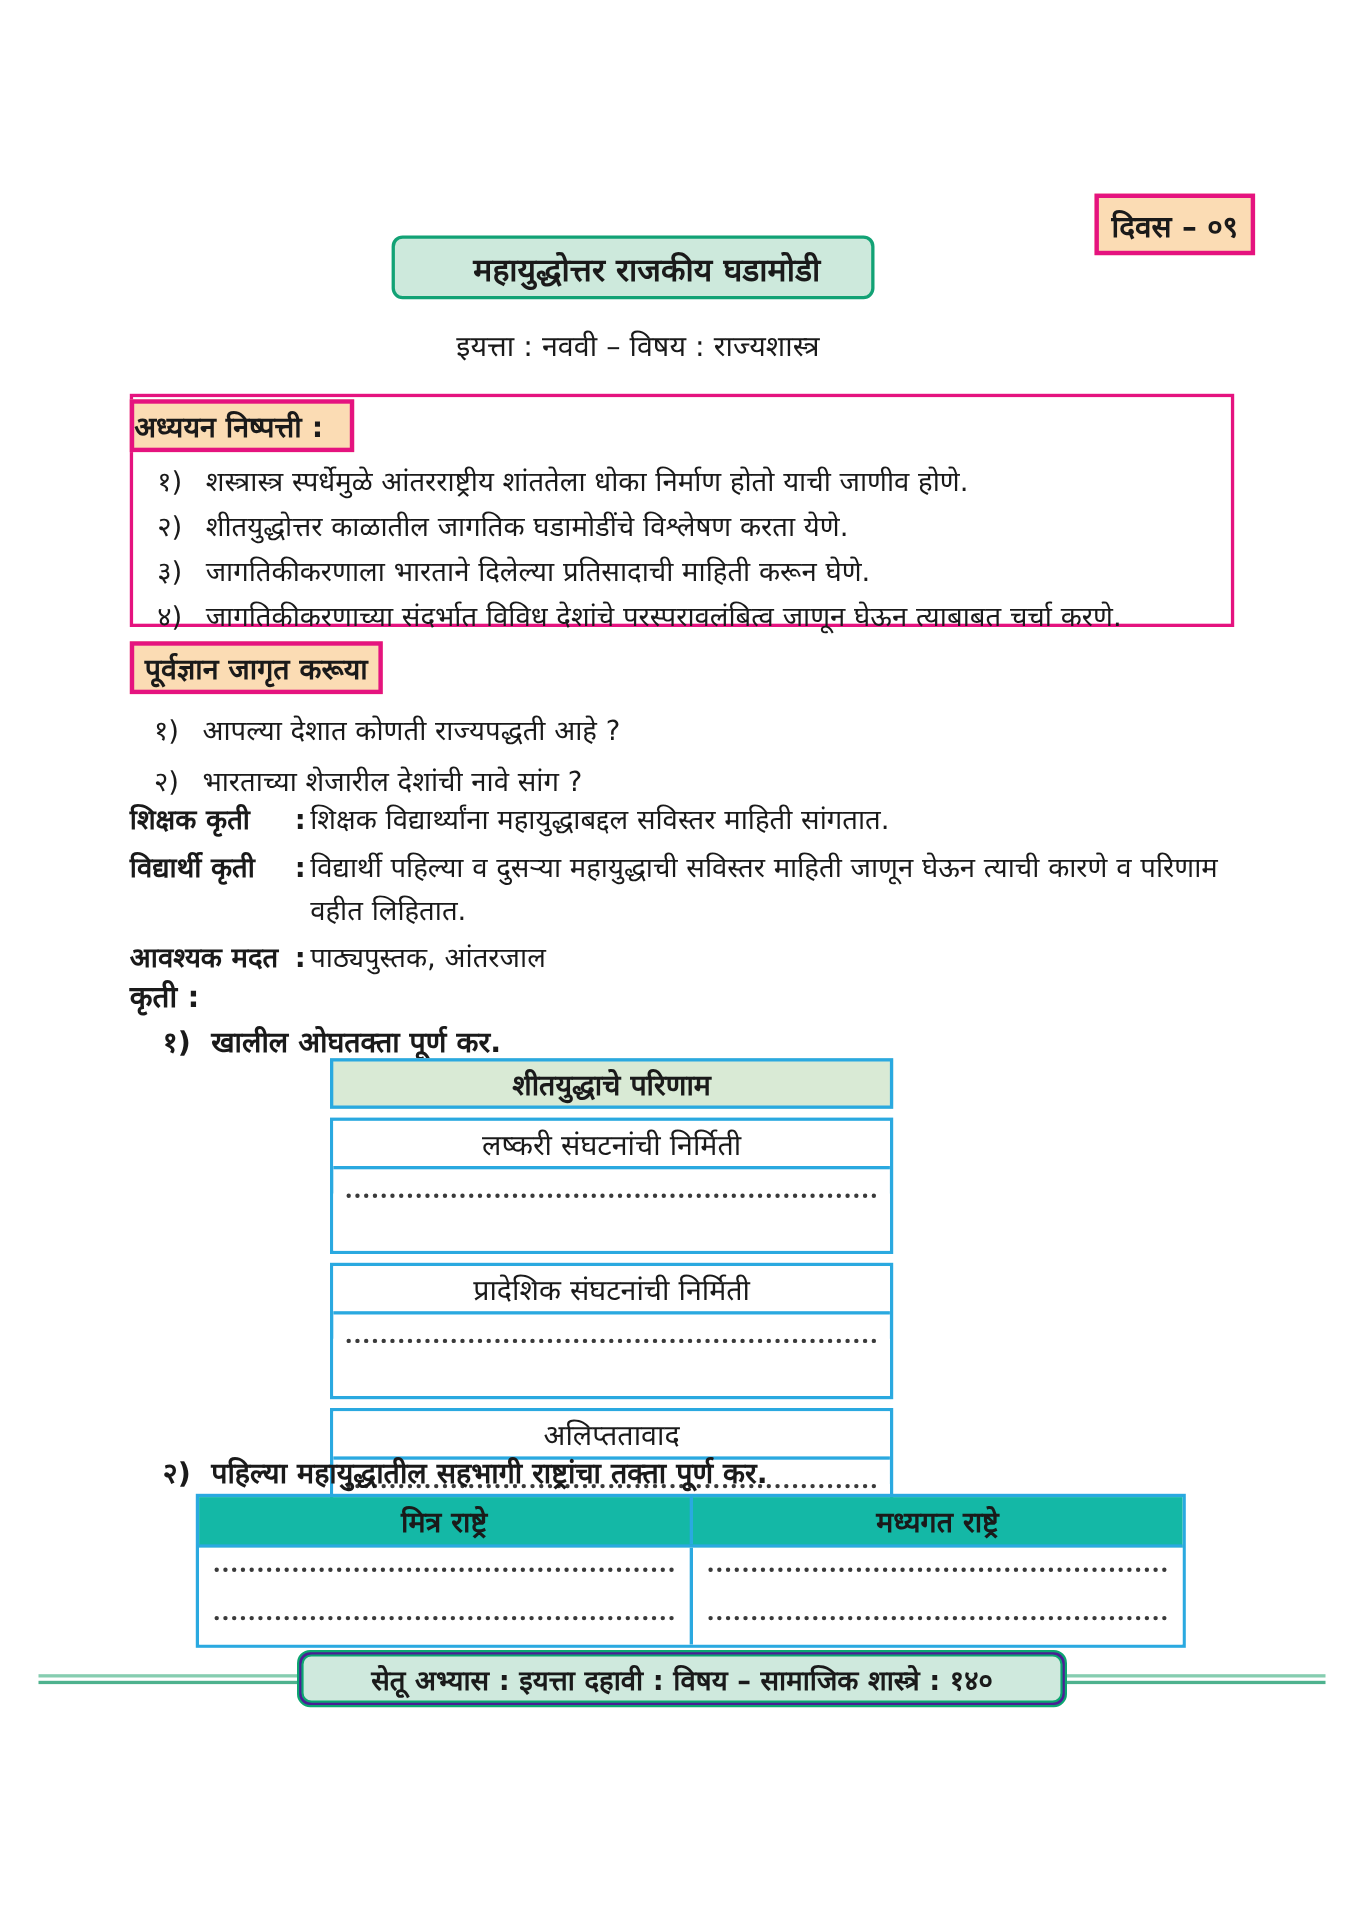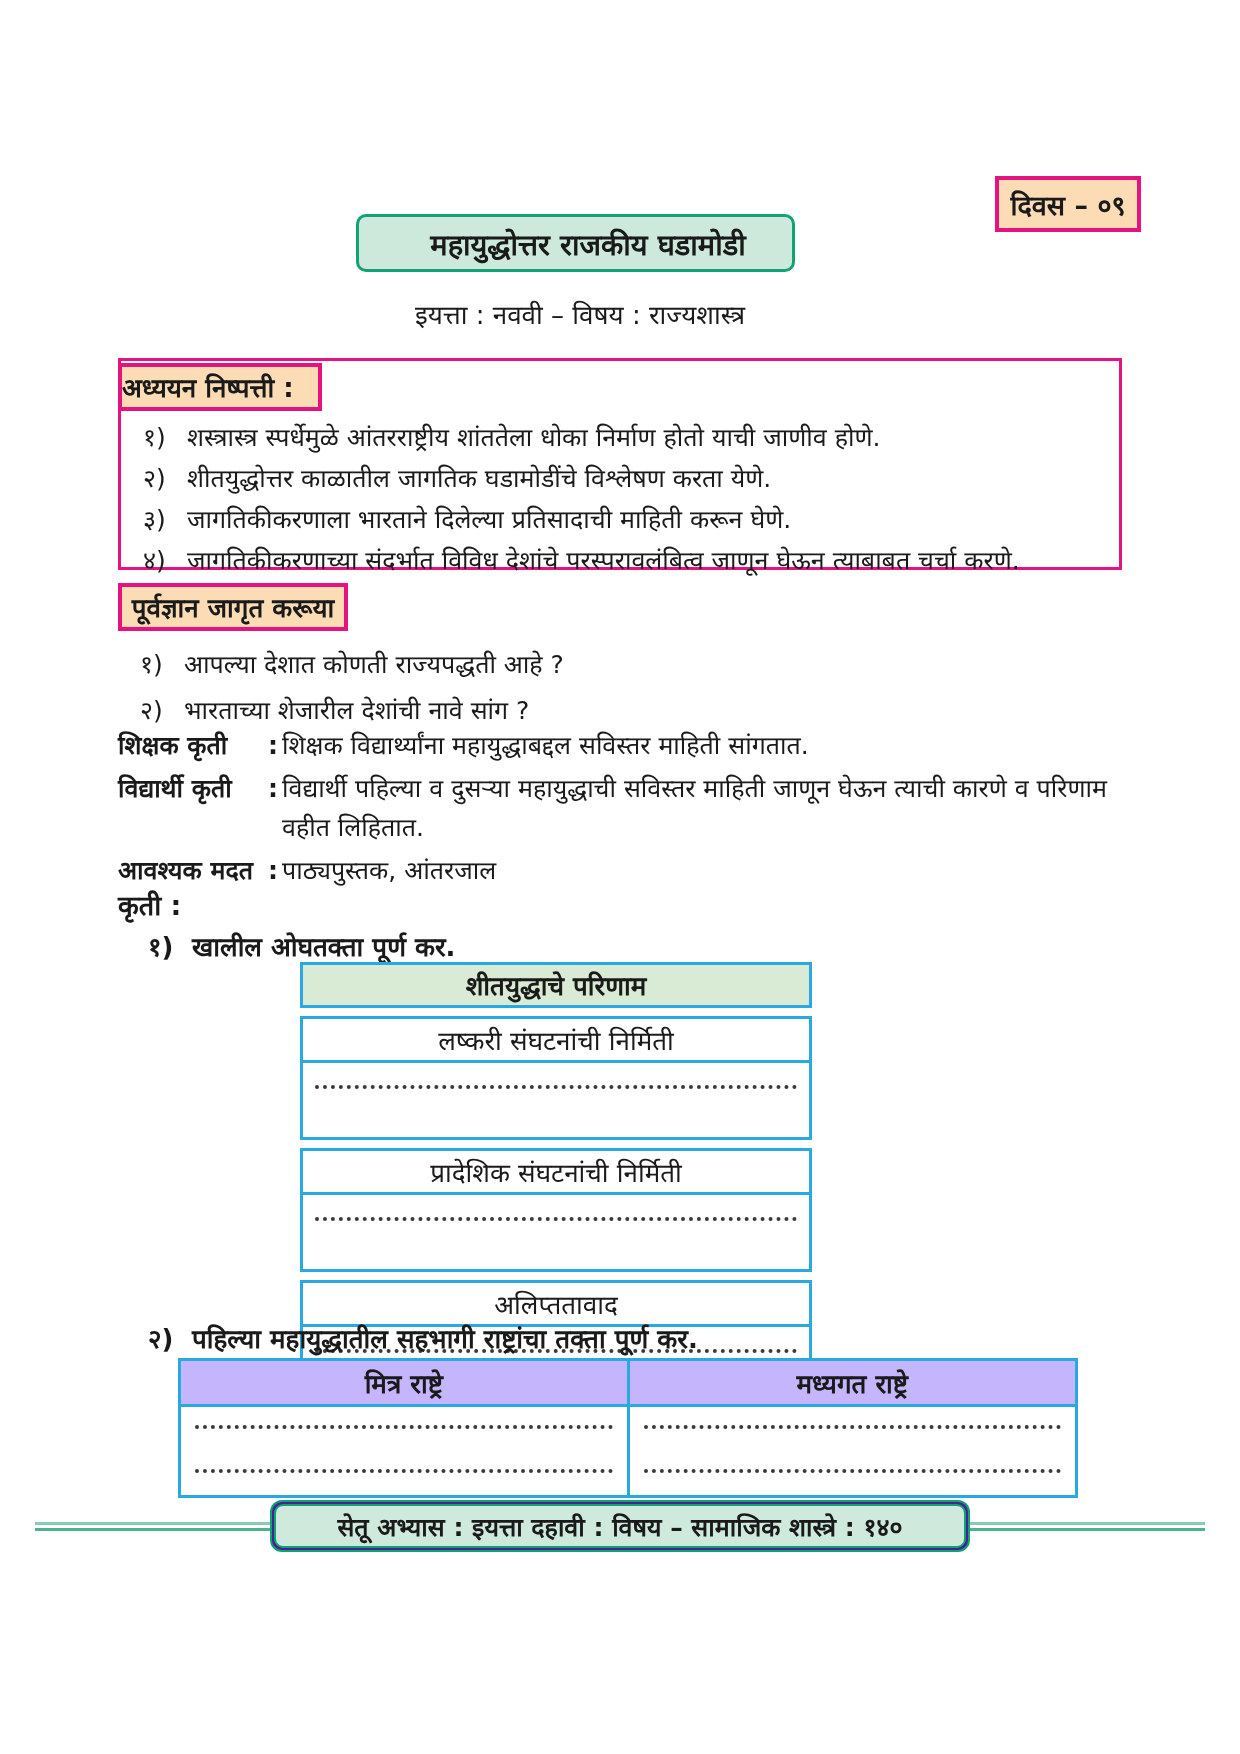--- a/index.html
+++ b/index.html
@@ -79,21 +79,21 @@
     display:flex;align-items:center;justify-content:center;
     font-size:26px;font-weight:500;background:#ffffff;
   }
   .fc-dots{height:52px;background:#ffffff;}
   .dotline{margin:22px 12px 0 12px;border-top:4px dotted #3a3a3a;height:0;}
   
   .nations{
     position:absolute;top:1358px;left:178px;width:900px;
     border:3px solid #2aa9e0;box-sizing:border-box;
   }
-  .nt-header{display:flex;border-bottom:3px solid #2aa9e0;background:#c4b5fd;height:43px;}
+  .nt-header{display:flex;border-bottom:3px solid #2aa9e0;background:#14b8a6;height:43px;}
   .nt-header .nt-cell{
     flex:1;display:flex;align-items:center;justify-content:center;
     font-size:26px;font-weight:bold;
   }
   .nt-body{display:flex;height:88px;background:#ffffff;}
   .nt-col{flex:1;}
   .nt-divider{width:0;border-left:3px solid #2aa9e0;}
   .nt-col .dotline{margin:18px 14px 0 14px;}
   .nt-col .dotline + .dotline{margin-top:40px;}
   

